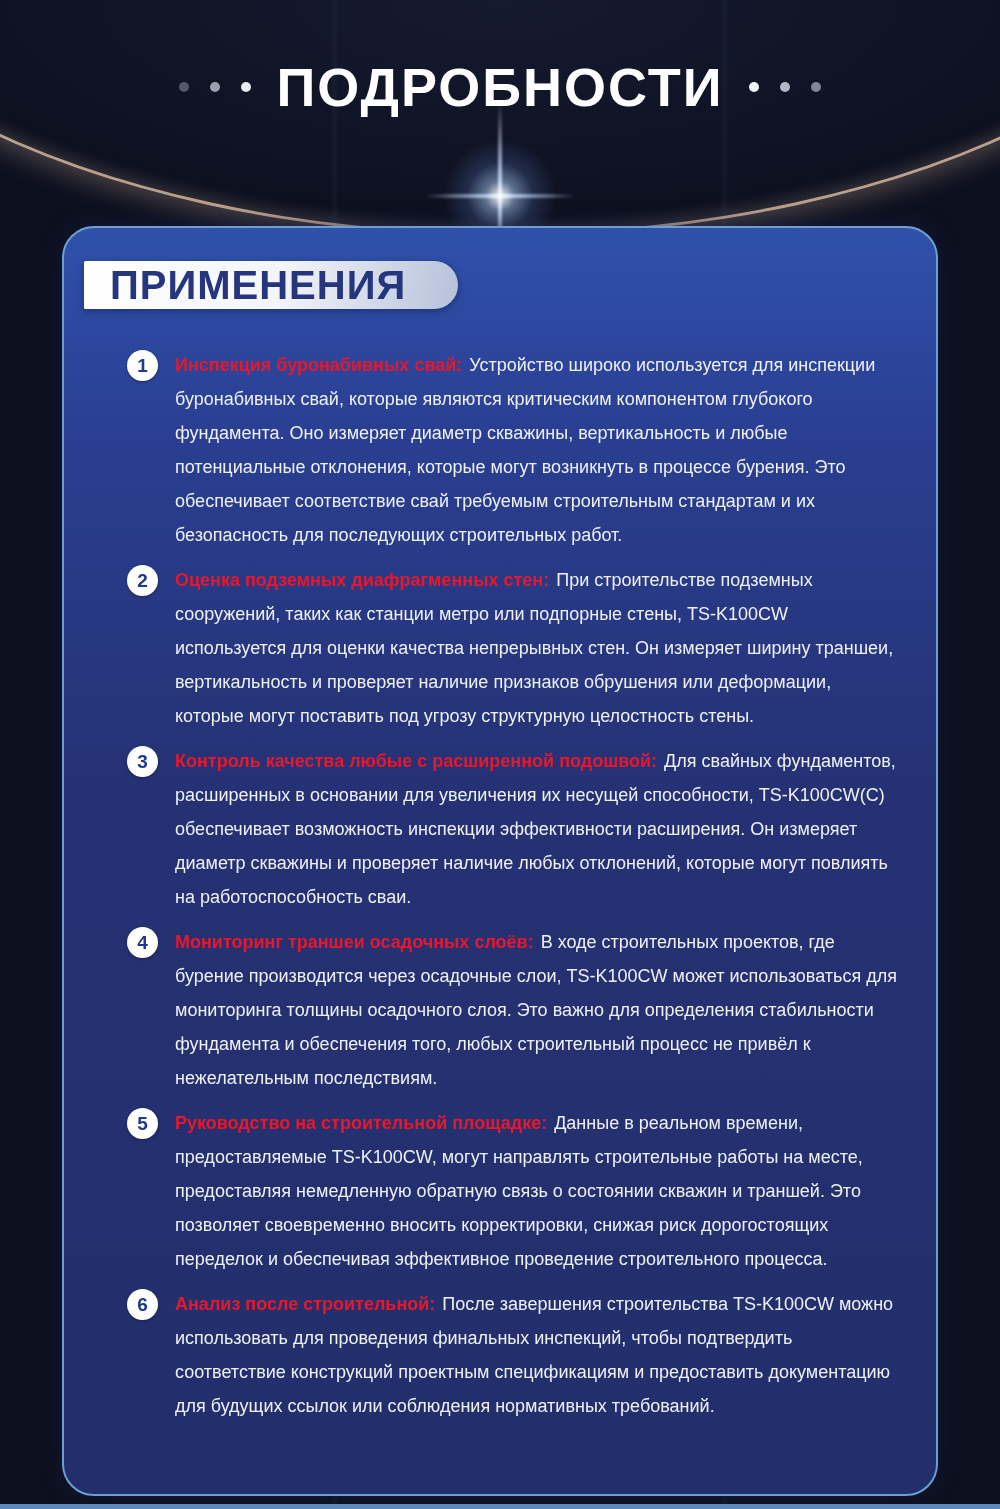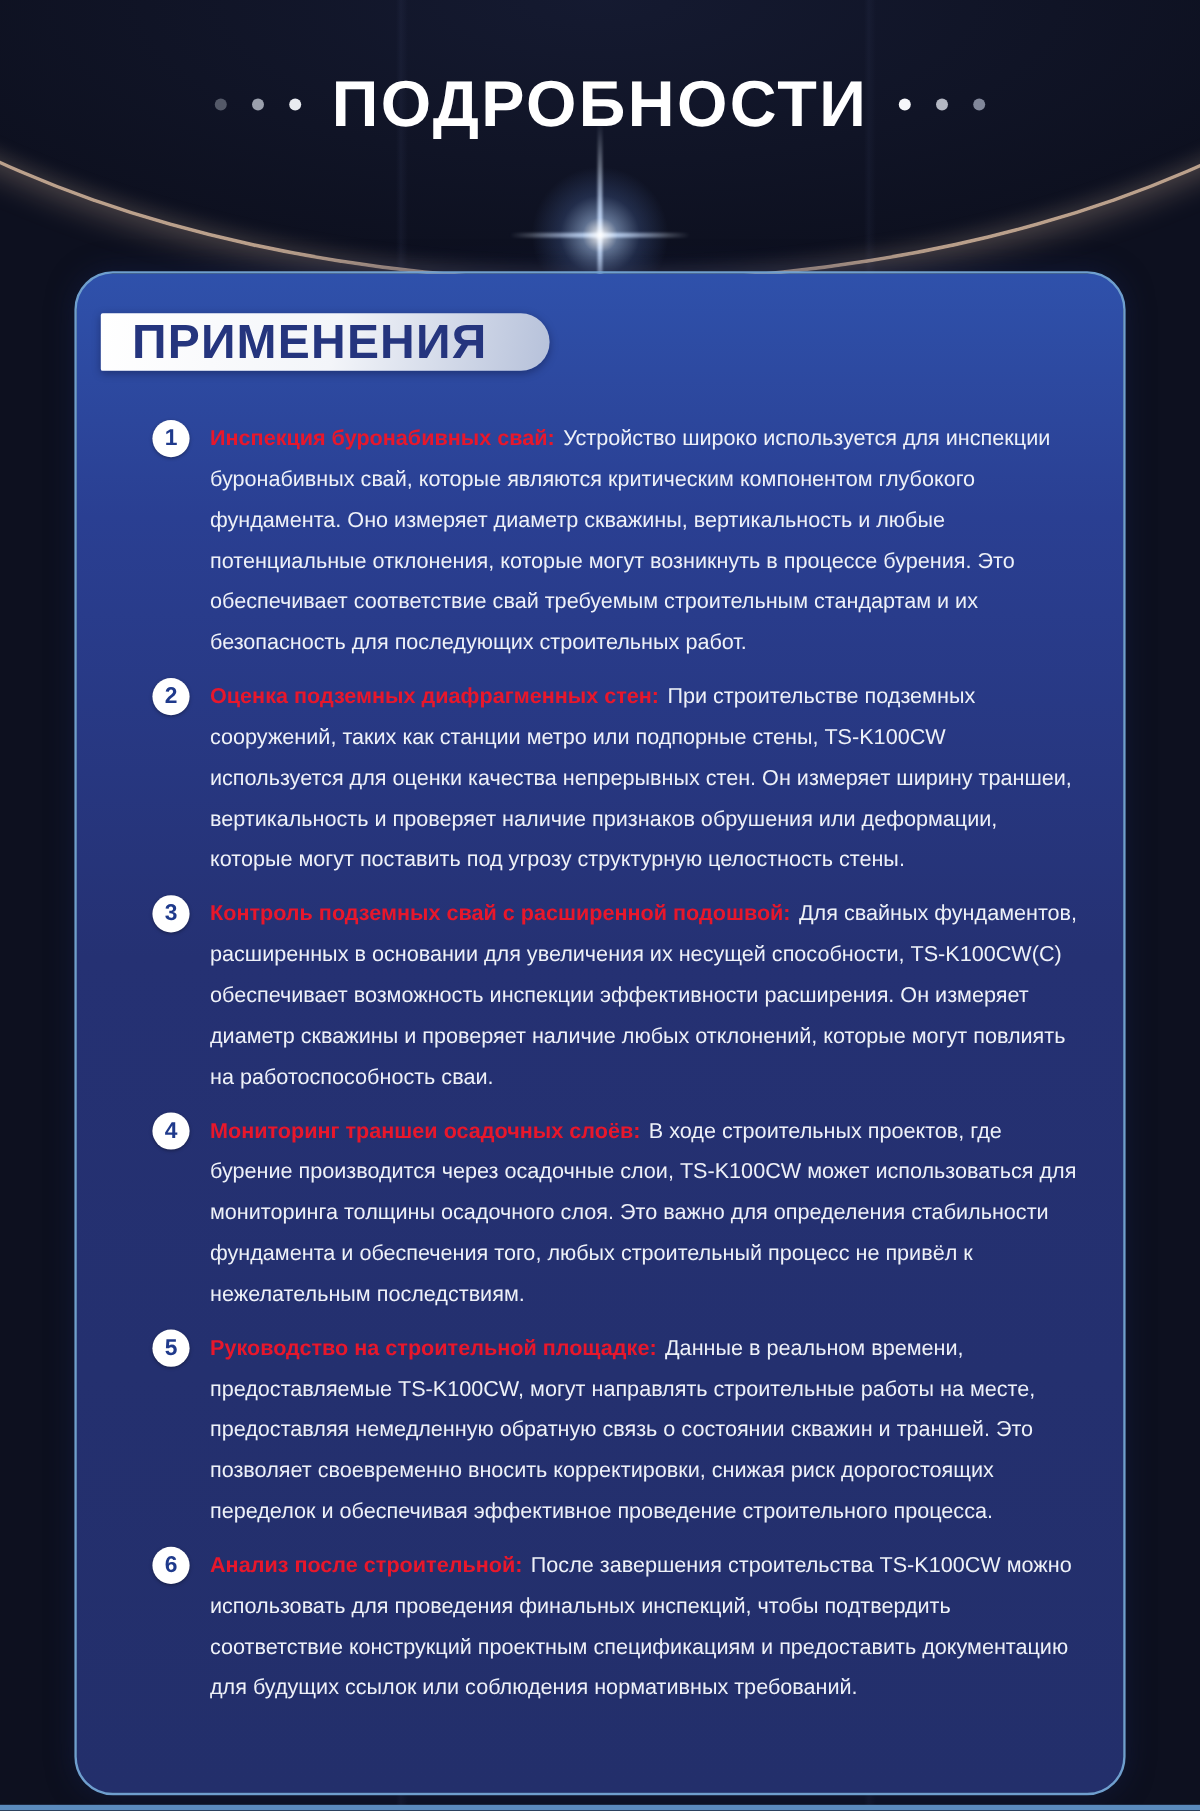--- a/index.html
+++ b/index.html
@@ -140,21 +140,21 @@
           </span>
           <p class="item-text">
             <strong class="item-title">Оценка подземных диафрагменных стен:</strong><span>При строительстве подземных сооружений, таких как станции метро или подпорные стены, TS-K100CW используется для оценки качества непрерывных стен. Он измеряет ширину траншеи, вертикальность и проверяет наличие признаков обрушения или деформации, которые могут поставить под угрозу структурную целостность стены.</span>
           </p>
         </div>
         <div class="item">
           <span class="badge">
             <span>3</span>
           </span>
           <p class="item-text">
-            <strong class="item-title">Контроль подземных свай с расширенной подошвой:</strong><span>Для свайных фундаментов, расширенных в основании для увеличения их несущей способности, TS-K100CW(C) обеспечивает возможность инспекции эффективности расширения. Он измеряет диаметр скважины и проверяет наличие любых отклонений, которые могут повлиять на работоспособность сваи.</span>
+            <strong class="item-title">Контроль качества любые с расширенной подошвой:</strong><span>Для свайных фундаментов, расширенных в основании для увеличения их несущей способности, TS-K100CW(C) обеспечивает возможность инспекции эффективности расширения. Он измеряет диаметр скважины и проверяет наличие любых отклонений, которые могут повлиять на работоспособность сваи.</span>
           </p>
         </div>
         <div class="item">
           <span class="badge">
             <span>4</span>
           </span>
           <p class="item-text">
             <strong class="item-title">Мониторинг траншеи осадочных слоёв:</strong><span>В ходе строительных проектов, где бурение производится через осадочные слои, TS-K100CW может использоваться для мониторинга толщины осадочного слоя. Это важно для определения стабильности фундамента и обеспечения того, любых строительный процесс не привёл к нежелательным последствиям.</span>
           </p>
         </div>

